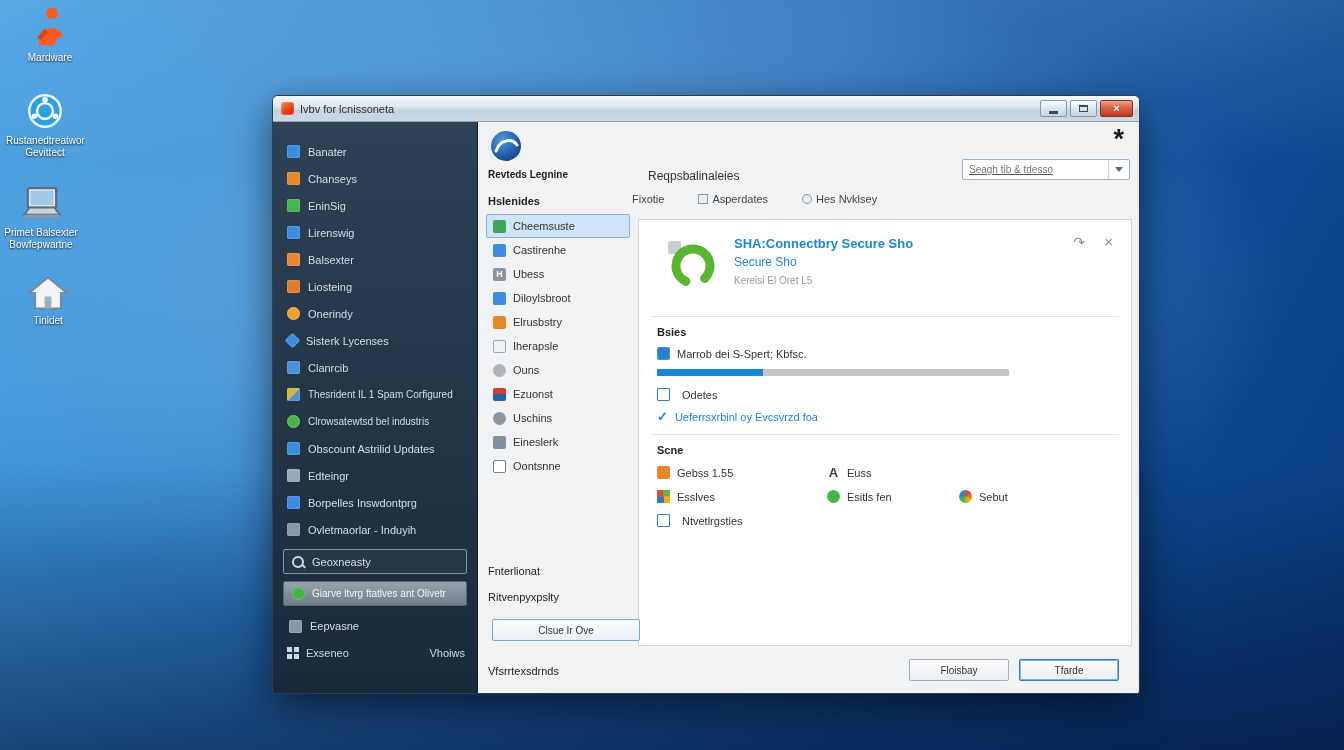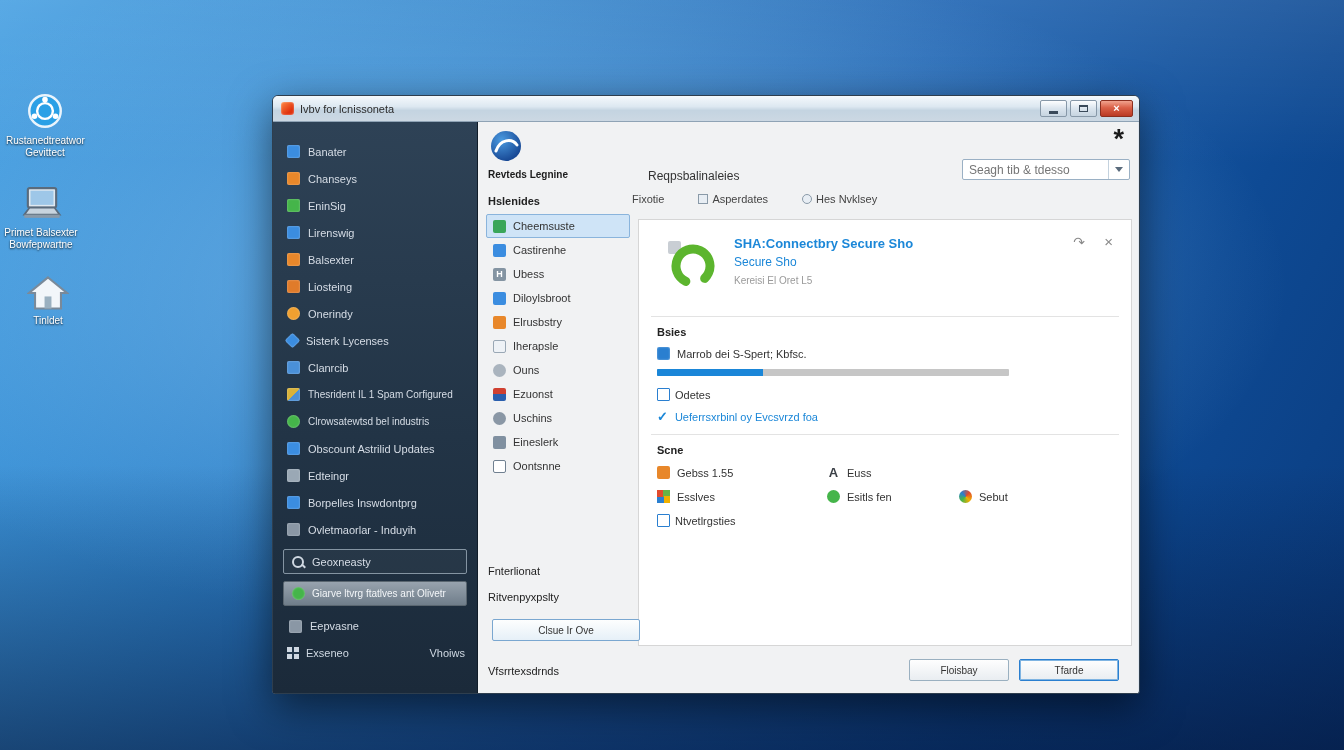--- a/index.html
+++ b/index.html
@@ -71,22 +71,22 @@
   .grid-ico::after{content:"";position:absolute;top:5px;left:0;height:2px;width:12px;background:#24384c;}
   .round{border-radius:50%!important;}
 
   
   .content{position:relative;width:660px;height:571px;background:#f1f2f3;}
   .logo{position:absolute;left:12px;top:8px;}
   .app-title{position:absolute;left:10px;top:47px;font-size:10px;font-weight:bold;color:#1c1c1c;}
   .sec-label{position:absolute;left:170px;top:47px;font-size:12px;color:#333;}
   .searchbox{position:absolute;right:8px;top:37px;width:168px;height:21px;box-sizing:border-box;
     background:#fff;border:1px solid #9ab0c4;border-radius:2px;display:flex;align-items:center;}
-  .searchbox input{flex:1;border:0;outline:0;background:transparent;font-size:12px;color:#555;
-    padding:0 6px;font-family:"Liberation Sans",sans-serif;min-width:0;}
+  .searchbox input{flex:1;border:0;outline:0;background:transparent;font-size:10px;color:#555;
+    padding:0 6px;font-family:"Liberation Sans",sans-serif;min-width:0;text-decoration:underline;}
   .dd{width:20px;height:100%;border-left:1px solid #c4d2de;display:flex;align-items:center;justify-content:center;cursor:pointer;}
   .tri{width:0;height:0;border-left:4px solid transparent;border-right:4px solid transparent;border-top:5px solid #5a6b7c;}
   .star{position:absolute;right:14px;top:2px;font-size:27px;font-weight:bold;color:#1a1a1a;cursor:pointer;}
   .materials{position:absolute;left:10px;top:73px;font-size:11px;font-weight:bold;color:#222;}
   .tabs{position:absolute;left:154px;top:71px;display:flex;gap:34px;align-items:center;justify-content:space-between;}
   .tab{font-size:11px;color:#444;display:flex;align-items:center;gap:4px;cursor:pointer;}
   .tico{width:10px;height:10px;border:1px solid #8a9aa8;background:#e8eef4;display:inline-block;box-sizing:border-box;}
   .tico.c{border-radius:50%;}
 
   .list{position:absolute;left:8px;top:92px;width:144px;}
@@ -113,21 +113,21 @@
   .card-ver{position:absolute;left:95px;top:55px;font-size:10px;color:#9a9a9a;}
   .card-share{position:absolute;right:46px;top:14px;font-size:14px;color:#8a8a8a;cursor:pointer;}
   .card-x{position:absolute;right:18px;top:13px;font-size:15px;color:#8a8a8a;cursor:pointer;}
   .div1{position:absolute;left:12px;right:12px;top:96px;border-top:1px solid #e3e3e3;}
   .h-sec{font-size:11px;font-weight:bold;color:#222;position:absolute;left:18px;}
   .sec1-title{top:106px;}
   .sec1-row{position:absolute;left:18px;top:127px;display:flex;align-items:center;gap:7px;font-size:11px;color:#333;}
   .drv-ico{width:13px;height:13px;background:#2a7fd0;border-radius:2px;box-shadow:inset 0 0 2px rgba(255,255,255,.5);}
   .progress{position:absolute;left:18px;top:149px;width:352px;height:7px;background:#c6c6c6;border-radius:1px;overflow:hidden;}
   .progress-fill{height:100%;background:#1a86d8;width:30%;}
-  .chkrow{position:absolute;display:flex;align-items:center;gap:5px;font-size:11px;color:#333;cursor:pointer;}
+  .chkrow{position:absolute;display:flex;align-items:center;gap:12px;font-size:11px;color:#333;cursor:pointer;}
   .chk1{left:18px;top:168px;}
   .chkbox{width:11px;height:11px;border:1px solid #2a7fd0;background:#fff;border-radius:1px;box-sizing:content-box;}
   .linkrow{position:absolute;left:18px;top:190px;display:flex;align-items:center;gap:7px;cursor:pointer;}
   .ck{color:#1b87d8;font-weight:bold;font-size:13px;line-height:1;}
   .linktext{font-size:11px;color:#1b87d8;}
   .div2{position:absolute;left:12px;right:12px;top:214px;border-top:1px solid #e3e3e3;}
   .sec2-title{top:224px;}
   .gitem{position:absolute;display:flex;align-items:center;gap:7px;font-size:11px;color:#333;cursor:pointer;}
   .g-ico{width:13px;height:13px;flex:0 0 auto;}
   .gi1{background:#e8872a;border-radius:2px;}
@@ -147,20 +147,28 @@
     background:linear-gradient(#fefefe,#e9edf1);border:1px solid #9ab0c0;border-radius:2px;
     font-size:10px;color:#333;display:flex;align-items:center;justify-content:center;cursor:pointer;}
   .fb1{left:431px;}
   .fb2{left:541px;border:1px solid #2a7fd0;box-shadow:inset 0 0 0 1px #7fb4e2;}
 </style>
 </head>
 <body>
 
 <div class="desktop">
 
+  <div class="dicon" style="left:8px;top:5px">
+    <svg width="44" height="44" viewBox="0 0 24 24">
+      <circle cx="13" cy="4.5" r="3.2" fill="#ff5a1f"></circle>
+      <path d="M6 22c0-6 2.5-9.5 7-9.5 3 0 5 1.6 6 4.5l-3 1-2 4z" fill="#ff5a1f"></path>
+      <path d="M9 13l-4 5 2 1 4-4z" fill="#e0440f"></path>
+    </svg>
+    <div class="dlabel">Mardware</div>
+  </div>
 
   <div class="dicon" style="left:3px;top:90px">
     <svg width="42" height="42" viewBox="0 0 24 24">
       <circle cx="12" cy="12" r="9" fill="#2aa0e6" stroke="#eaf4fc" stroke-width="1.4"></circle>
       <circle cx="12" cy="12" r="4.5" fill="none" stroke="#ffffff" stroke-width="1.4"></circle>
       <circle cx="12" cy="5.5" r="1.6" fill="#fff"></circle>
       <circle cx="6" cy="15" r="1.6" fill="#fff"></circle>
       <circle cx="18" cy="15" r="1.6" fill="#fff"></circle>
     </svg>
     <div class="dlabel" style="width:78px;margin-left:3px">Rustanedtreatwor Gevittect</div>

